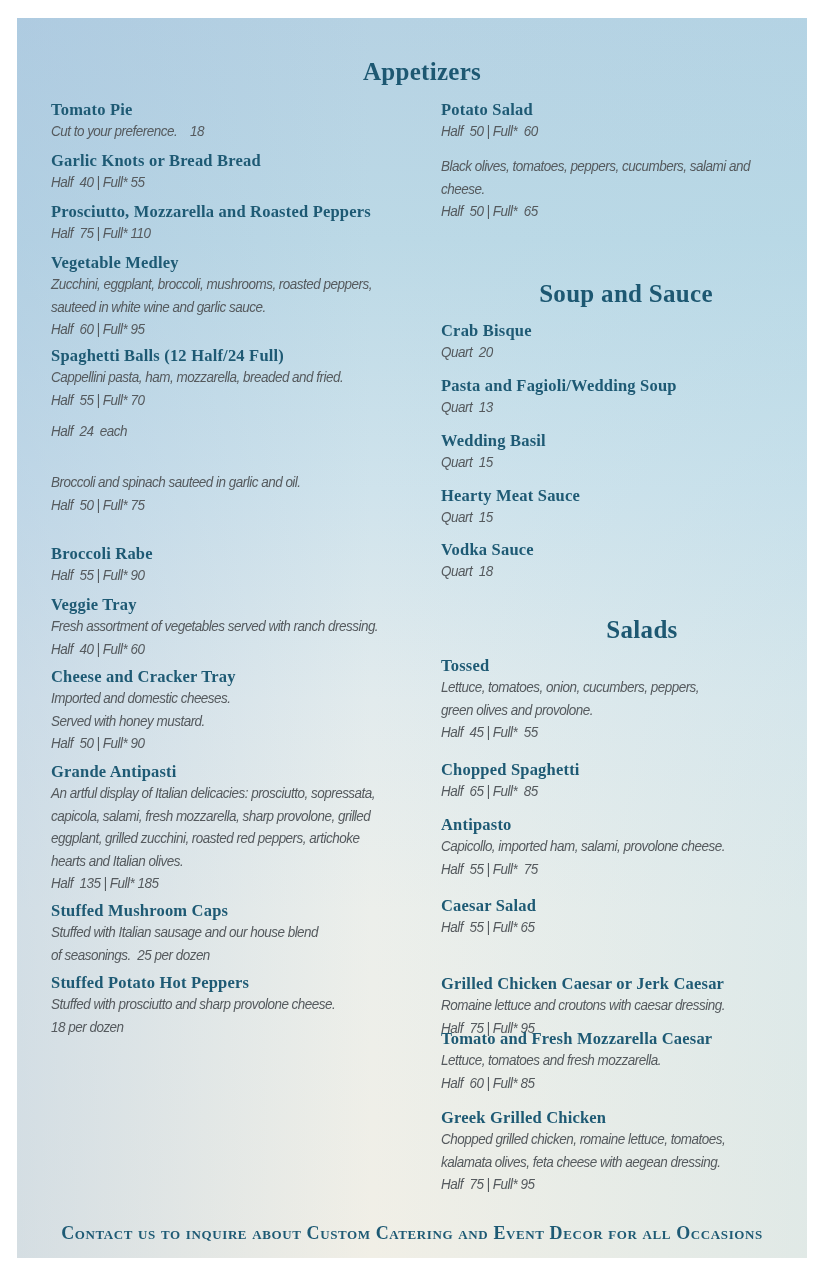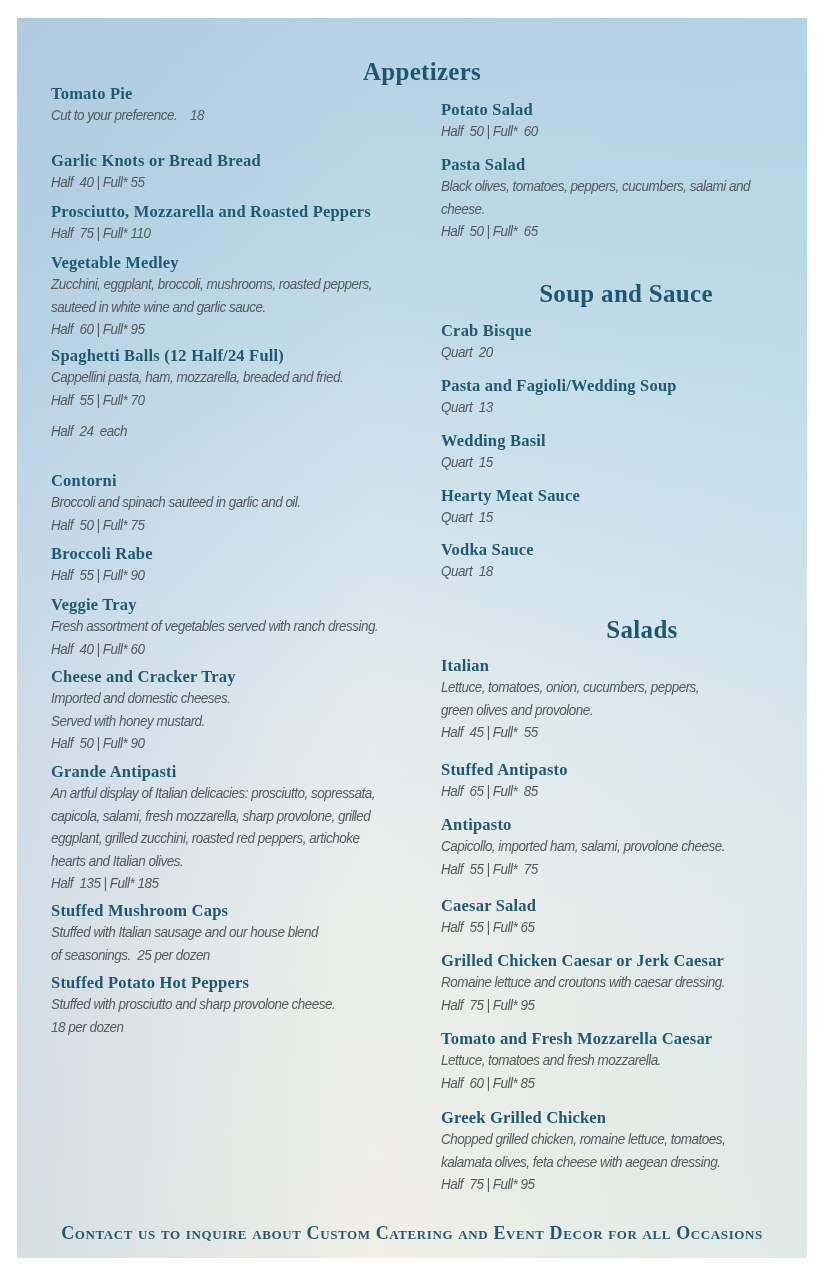--- a/index.html
+++ b/index.html
@@ -36,21 +36,21 @@
   }
 </style>
 </head>
 <body>
 
 <div class="page">
 
   <h2 class="section-title" style="left:0; width:810px; top:40px;">Appetizers</h2>
 
   <div class="col col-left">
-    <div class="item" style="top:66px">
+    <div class="item" style="top:82px">
       <div class="item-name">Tomato Pie</div>
       <div class="item-line" style="white-space:pre">Cut to your preference.    18</div>
     </div>
     <div class="item" style="top:133px">
       <div class="item-name">Garlic Knots or Bread Bread</div>
       <div class="item-line" style="white-space:pre">Half  40 | Full* 55</div>
     </div>
     <div class="item" style="top:184px">
       <div class="item-name">Prosciutto, Mozzarella and Roasted Peppers</div>
       <div class="item-line" style="white-space:pre">Half  75 | Full* 110</div>
@@ -63,21 +63,20 @@
     </div>
     <div class="item" style="top:328px">
       <div class="item-name">Spaghetti Balls (12 Half/24 Full)</div>
       <div class="item-line">Cappellini pasta, ham, mozzarella, breaded and fried.</div>
       <div class="item-line" style="white-space:pre">Half  55 | Full* 70</div>
     </div>
     <div class="item" style="top:402px">
       <div class="item-line" style="white-space:pre">Half  24  each</div>
     </div>
     <div class="item" style="top:453px">
-      <div class="item-name">Contorni</div>
       <div class="item-line">Broccoli and spinach sauteed in garlic and oil.</div>
       <div class="item-line" style="white-space:pre">Half  50 | Full* 75</div>
     </div>
     <div class="item" style="top:526px">
       <div class="item-name">Broccoli Rabe</div>
       <div class="item-line" style="white-space:pre">Half  55 | Full* 90</div>
     </div>
     <div class="item" style="top:577px">
       <div class="item-name">Veggie Tray</div>
       <div class="item-line">Fresh assortment of vegetables served with ranch dressing.</div>
@@ -108,21 +107,20 @@
       <div class="item-line" style="white-space:pre">18 per dozen</div>
     </div>
   </div>
 
   <div class="col col-right">
     <div class="item" style="top:82px">
       <div class="item-name">Potato Salad</div>
       <div class="item-line" style="white-space:pre">Half  50 | Full*  60</div>
     </div>
     <div class="item" style="top:137px">
-      <div class="item-name">Pasta Salad</div>
       <div class="item-line">Black olives, tomatoes, peppers, cucumbers, salami and</div>
       <div class="item-line">cheese.</div>
       <div class="item-line" style="white-space:pre">Half  50 | Full*  65</div>
     </div>
 
     <h2 class="section-title" style="left:0; width:370px; top:262px;text-align:center;">Soup and Sauce</h2>
 
     <div class="item" style="top:303px">
       <div class="item-name">Crab Bisque</div>
       <div class="item-line" style="white-space:pre">Quart  20</div>
@@ -140,39 +138,39 @@
       <div class="item-line" style="white-space:pre">Quart  15</div>
     </div>
     <div class="item" style="top:522px">
       <div class="item-name">Vodka Sauce</div>
       <div class="item-line" style="white-space:pre">Quart  18</div>
     </div>
 
     <h2 class="section-title" style="left:16px; width:370px; top:598px;">Salads</h2>
 
     <div class="item" style="top:638px">
-      <div class="item-name">Italian</div>
+      <div class="item-name">Tossed</div>
       <div class="item-line">Lettuce, tomatoes, onion, cucumbers, peppers,</div>
       <div class="item-line">green olives and provolone.</div>
       <div class="item-line" style="white-space:pre">Half  45 | Full*  55</div>
     </div>
     <div class="item" style="top:742px">
-      <div class="item-name">Stuffed Antipasto</div>
+      <div class="item-name">Chopped Spaghetti</div>
       <div class="item-line" style="white-space:pre">Half  65 | Full*  85</div>
     </div>
     <div class="item" style="top:797px">
       <div class="item-name">Antipasto</div>
       <div class="item-line">Capicollo, imported ham, salami, provolone cheese.</div>
       <div class="item-line" style="white-space:pre">Half  55 | Full*  75</div>
     </div>
     <div class="item" style="top:878px">
       <div class="item-name">Caesar Salad</div>
       <div class="item-line" style="white-space:pre">Half  55 | Full* 65</div>
     </div>
-    <div class="item" style="top:933px">
+    <div class="item" style="top:956px">
       <div class="item-name">Grilled Chicken Caesar or Jerk Caesar</div>
       <div class="item-line">Romaine lettuce and croutons with caesar dressing.</div>
       <div class="item-line" style="white-space:pre">Half  75 | Full* 95</div>
     </div>
     <div class="item" style="top:1011px">
       <div class="item-name">Tomato and Fresh Mozzarella Caesar</div>
       <div class="item-line">Lettuce, tomatoes and fresh mozzarella.</div>
       <div class="item-line" style="white-space:pre">Half  60 | Full* 85</div>
     </div>
     <div class="item" style="top:1090px">

